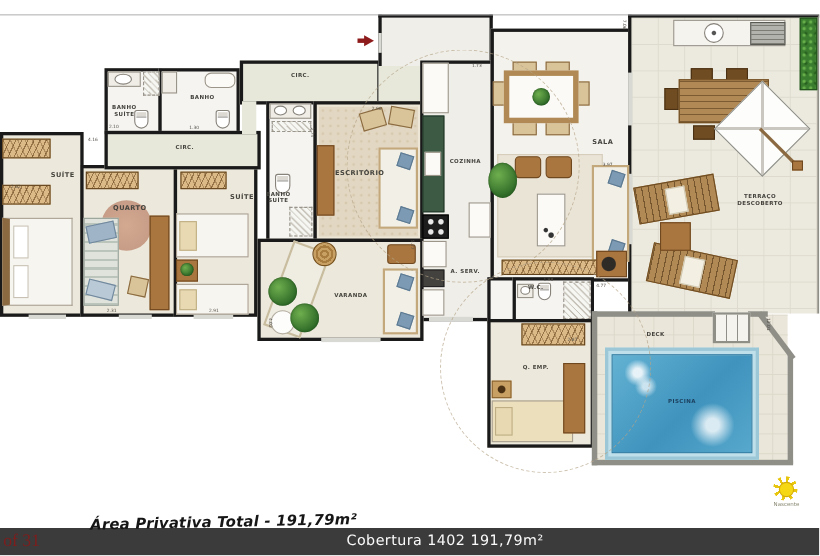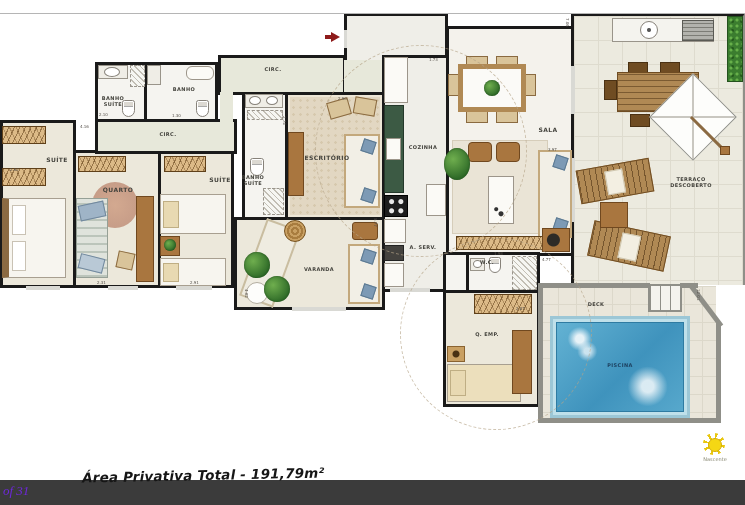--- a/index.html
+++ b/index.html
@@ -81,21 +81,21 @@
     background-image:linear-gradient(to bottom right,transparent 48.5%,#c9c7c0 48.5% 51.5%,transparent 51.5%),
                      linear-gradient(to top right,transparent 48.5%,#c9c7c0 48.5% 51.5%,transparent 51.5%);}
   .chairO{background:#d9c49a;border:1px solid #8a6a40;}
   .chairD{background:#6f4c22;border:1px solid #4a3113;}
   .arrow-red{width:0;height:0;border-top:5px solid transparent;border-bottom:5px solid transparent;border-left:9px solid #8e1b1b;z-index:40;}
   .arrow-stem{background:#8e1b1b;z-index:40;}
   
   #top-rule{position:absolute;left:0;top:13px;width:745px;height:1px;background:#b5b5b5;z-index:2;}
   #bottom-bar{position:absolute;left:0;top:480px;width:745px;height:25px;background:#3b3b3b;z-index:50;}
   #bar-text{position:absolute;left:315px;top:484px;font-size:13px;color:#fafafa;letter-spacing:.4px;z-index:51;}
-  #page-ind{position:absolute;left:3px;top:483px;font-family:"Liberation Serif",serif;font-style:italic;font-size:13px;color:#6d28d9;z-index:51;}
+  #page-ind{position:absolute;left:3px;top:483px;font-family:"Liberation Serif",serif;font-size:16px;color:#7f1d1d;z-index:51;}
   #area-caption{position:absolute;left:82px;top:467px;font-weight:bold;font-style:italic;font-size:13.5px;color:#161616;z-index:52;transform:rotate(-1.2deg);letter-spacing:.2px;}
   .sun{position:absolute;left:703px;top:433px;width:22px;height:22px;border-radius:50%;z-index:40;
     background:repeating-conic-gradient(from 5deg,#e8c60e 0deg 16deg,rgba(0,0,0,0) 16deg 45deg);}
   .sun::before{content:"";position:absolute;left:5px;top:5px;width:12px;height:12px;border-radius:50%;background:#f5d714;border:1px solid #d4ac08;}
   .sun-label{position:absolute;left:698px;top:456px;width:34px;text-align:center;font-size:5px;color:#8a8a75;z-index:40;}
   .plabel{color:#1c3f5e;}
 </style>
 </head>
 <body>
 
@@ -284,13 +284,14 @@
       <span class="dim" style="left: 378px; top: 218px; transform: rotate(90deg);">5.77</span>
       <span class="dim" style="left: 287px; top: 116px; transform: rotate(90deg);">2.74</span>
     </div>
 
   <div class="sun"></div>
   <div class="sun-label">Nascente</div>
 
   <div id="area-caption">Área Privativa Total - 191,79m²</div>
   <div id="bottom-bar"></div>
   <div id="page-ind">of 31</div>
+  <div id="bar-text">Cobertura 1402 191,79m²</div>
 </div>
 
 </body></html>

